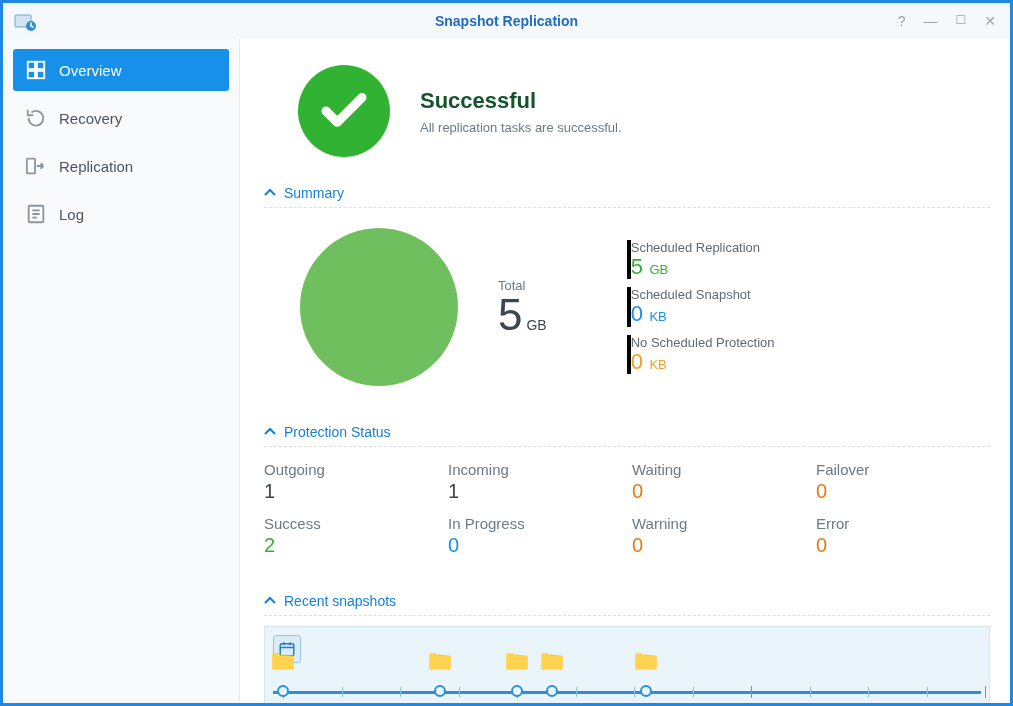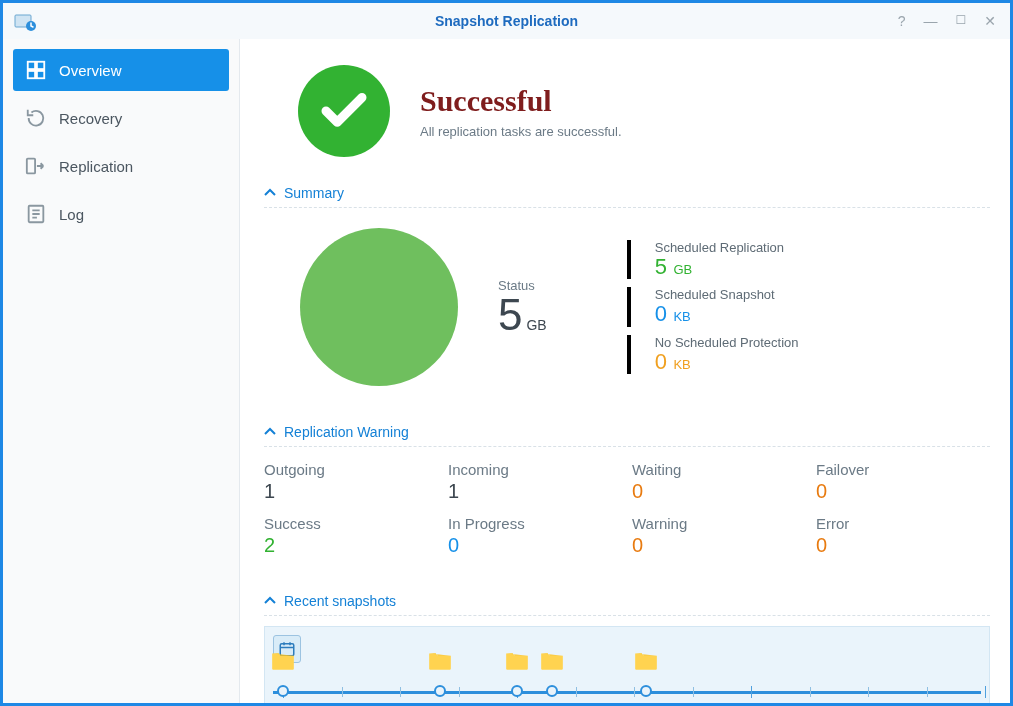--- a/index.html
+++ b/index.html
@@ -14,31 +14,31 @@
   .sidebar { width: 236px; background: #f9fafb; padding: 10px 10px; display: flex; flex-direction: column; gap: 6px; }
   .sidebar .item { display: flex; align-items: center; gap: 12px; padding: 10px 12px; border-radius: 3px; color: #4b5660; font-size: 15px; cursor: pointer; }
   .sidebar .item.active { background: #1690e8; color: #fff; }
   .sidebar .item .sicon { width: 22px; height: 22px; display: inline-flex; align-items: center; justify-content: center; color: #8a97a0; }
   .sidebar .item.active .sicon { color: #fff; }
   .divider-v { width: 1px; background: #e4e9ee; margin: 0 0 0 0; }
   .main { flex: 1; overflow: auto; padding: 18px 20px 14px 24px; }
   .status-hero { display: flex; align-items: center; gap: 30px; margin: 8px 0 22px 34px; }
   .status-hero .big-check { width: 92px; height: 92px; border-radius: 50%; background: #32b232; display: flex; align-items: center; justify-content: center; }
   .status-hero .big-check svg { width: 54px; height: 54px; }
-  .status-hero .texts .headline { color: #7f1d1d; font-size: 30px; font-weight: 600; font-family: Liberation Serif, serif; }
+  .status-hero .texts .headline { color: #14532d; font-size: 22px; font-weight: 600; }
   .status-hero .texts .sub { color: #6b7a86; font-size: 13px; margin-top: 6px; }
   .section-head { display: flex; align-items: center; gap: 8px; color: #1481d6; font-size: 14px; padding: 6px 0; border-bottom: 1px dashed #d9e1e7; cursor: pointer; margin-bottom: 10px; margin-top: 16px;}
   .section-head .chev { width: 12px; height: 12px; }
   .summary { display: flex; gap: 40px; align-items: center; padding: 10px 0 16px 36px; }
   .donut { width: 158px; height: 158px; border-radius: 50%; background: #6fbf5e; }
   .total-block .lbl { color: #6b7a86; font-size: 13px; }
   .total-block .val { color: #3d4750; font-size: 44px; line-height: 1; margin-top: 4px;}
   .total-block .unit { font-size: 14px; margin-left: 4px; color: #3d4750; }
   .legend { margin-left: 40px; display: flex; flex-direction: column; gap: 8px; }
-  .legend .row { border-left: 4px solid; padding-left: 24px; }
+  .legend .row { border-left: 4px solid; padding-left: 0; }
   .legend .row .lbl { color: #5e6b75; font-size: 13px; }
   .legend .row .val { font-size: 22px; line-height: 1.1; }
   .legend .row .unit { font-size: 13px; margin-left: 2px; }
   .c-green { border-color: #32b232; } .c-green .val, .c-green .unit { color: #32b232; }
   .c-blue { border-color: #1690e8; } .c-blue .val, .c-blue .unit { color: #1690e8; }
   .c-orange { border-color: #f0a020; } .c-orange .val, .c-orange .unit { color: #f0a020; }
   .rep-grid { display: grid; grid-template-columns: repeat(4, 1fr); row-gap: 12px; column-gap: 10px; padding: 4px 0 14px 0; }
   .rep-cell .lbl { color: #6b7a86; font-size: 15px; }
   .rep-cell .val { font-size: 20px; margin-top: 2px; }
   .v-dark { color: #3d4750; }
@@ -135,21 +135,21 @@
 
       <div class="section-head">
         <svg class="chev" viewBox="0 0 12 12">
             <path d="M1 8 L6 3 L11 8" stroke="#1481d6" stroke-width="2" fill="none"></path>
           </svg>
         <span>Summary</span>
       </div>
       <div class="summary">
         <div class="donut"></div>
         <div class="total-block">
-          <div class="lbl">Status</div>
+          <div class="lbl">Total</div>
           <div><span class="val">5</span><span class="unit">GB</span></div>
         </div>
         <div class="legend">
           <div class="row c-green">
             <div class="lbl">Scheduled Replication</div>
             <div><span class="val">5</span> <span class="unit">GB</span></div>
           </div>
           <div class="row c-blue">
             <div class="lbl">Scheduled Snapshot</div>
             <div><span class="val">0</span> <span class="unit">KB</span></div>
@@ -158,21 +158,21 @@
             <div class="lbl">No Scheduled Protection</div>
             <div><span class="val">0</span> <span class="unit">KB</span></div>
           </div>
         </div>
       </div>
 
       <div class="section-head">
         <svg class="chev" viewBox="0 0 12 12">
             <path d="M1 8 L6 3 L11 8" stroke="#1481d6" stroke-width="2" fill="none"></path>
           </svg>
-        <span>Replication Warning</span>
+        <span>Protection Status</span>
       </div>
       <div class="rep-grid" id="rep-grid">
           <div class="rep-cell">
             <div class="lbl">Outgoing</div>
             <div class="val v-dark">1</div>
           </div>
           <div class="rep-cell">
             <div class="lbl">Incoming</div>
             <div class="val v-dark">1</div>
           </div>

